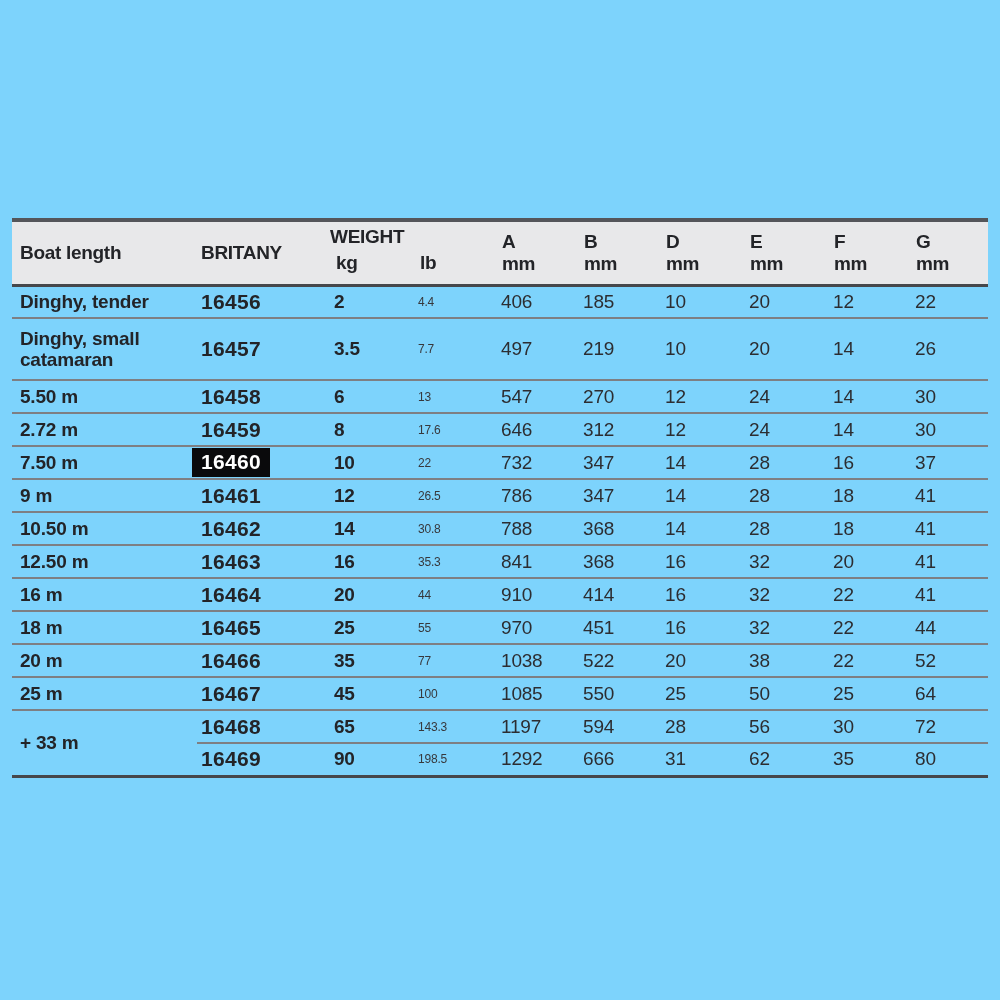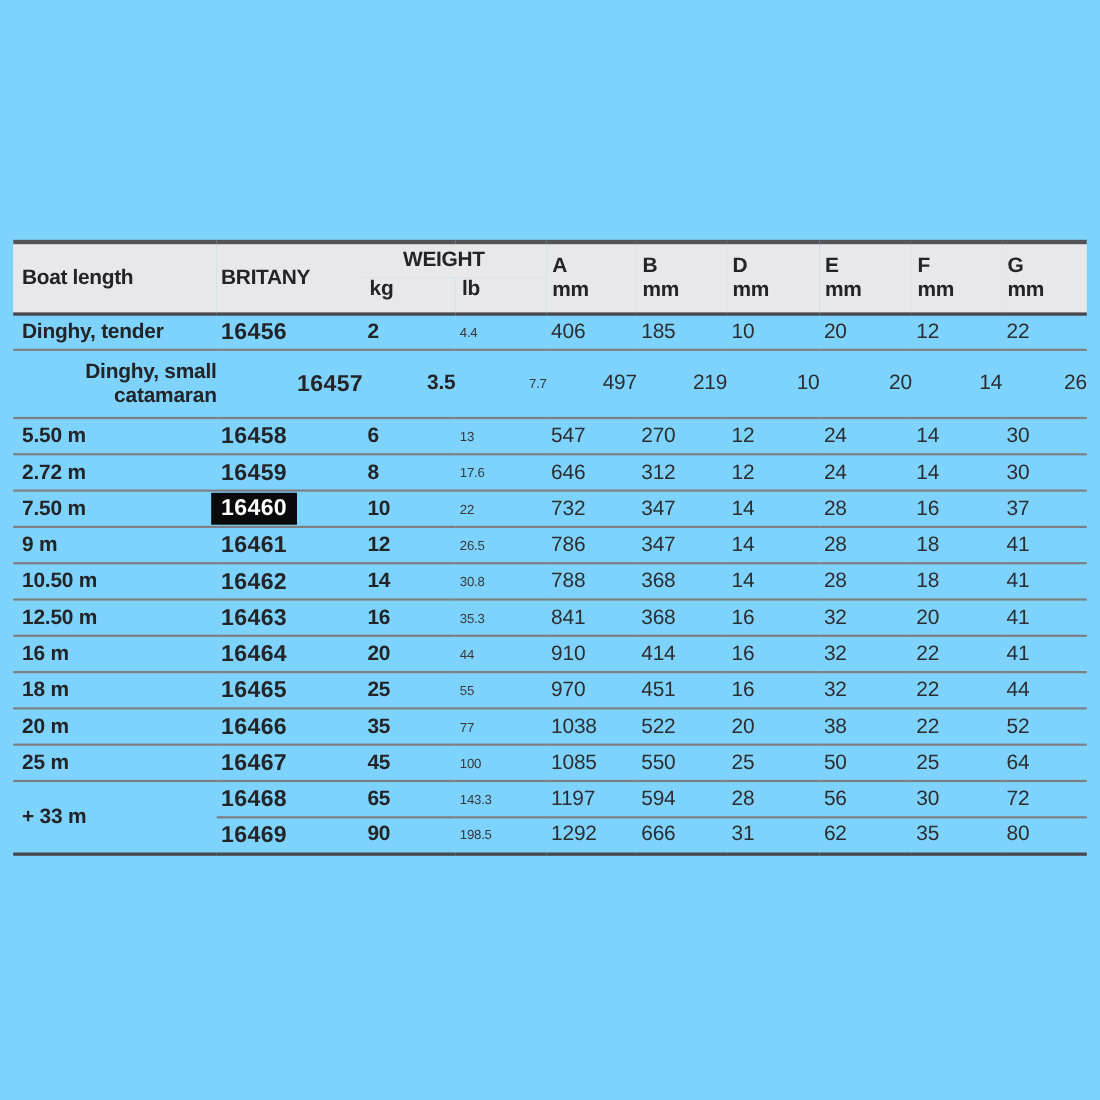--- a/index.html
+++ b/index.html
@@ -40,34 +40,34 @@
     text-align: left;
     font-size: 19px;
     padding: 0;
     vertical-align: middle;
     letter-spacing: -0.3px;
   }
   thead tr.h1 { height: 32px; }
   thead tr.h2 { height: 33px; }
   th.h-boat { padding-left: 8px; }
   th.h-code { padding-left: 4px; }
-  th.h-weight { text-align: center; vertical-align: middle; padding-right: 20px; }
+  th.h-weight { text-align: left; vertical-align: middle; padding-right: 20px; }
   th.h-unit { padding-left: 6px; vertical-align: top; }
   th.h-dim { padding-left: 5px; vertical-align: middle; }
   th.h-dim .dim-line { line-height: 22px; }
 
   tbody td {
     border-top: 2px solid #7e7f83;
     padding: 0;
     vertical-align: middle;
     font-size: 19px;
     letter-spacing: -0.2px;
   }
   tbody tr { height: 33px; }
-  tbody tr.row-tall { height: 62px; text-align: right; }
+  tbody tr.row-tall { height: 62px; }
   tbody tr.row-first td { border-top: 3px solid #46474b; }
 
   td.boat { font-weight: bold; padding-left: 8px; line-height: 21px; }
   td.code { font-weight: bold; font-size: 21px; padding-left: 4px; letter-spacing: 0.3px; margin-top: 32px; }
   td.kg   { font-weight: bold; padding-left: 4px; }
   td.lb   { padding-left: 4px; font-size: 12px; color: #37383c; }
   td.dim  { padding-left: 4px; color: #2c2d31; }
   td.boat-merged { vertical-align: middle; }
 
   .hl {

